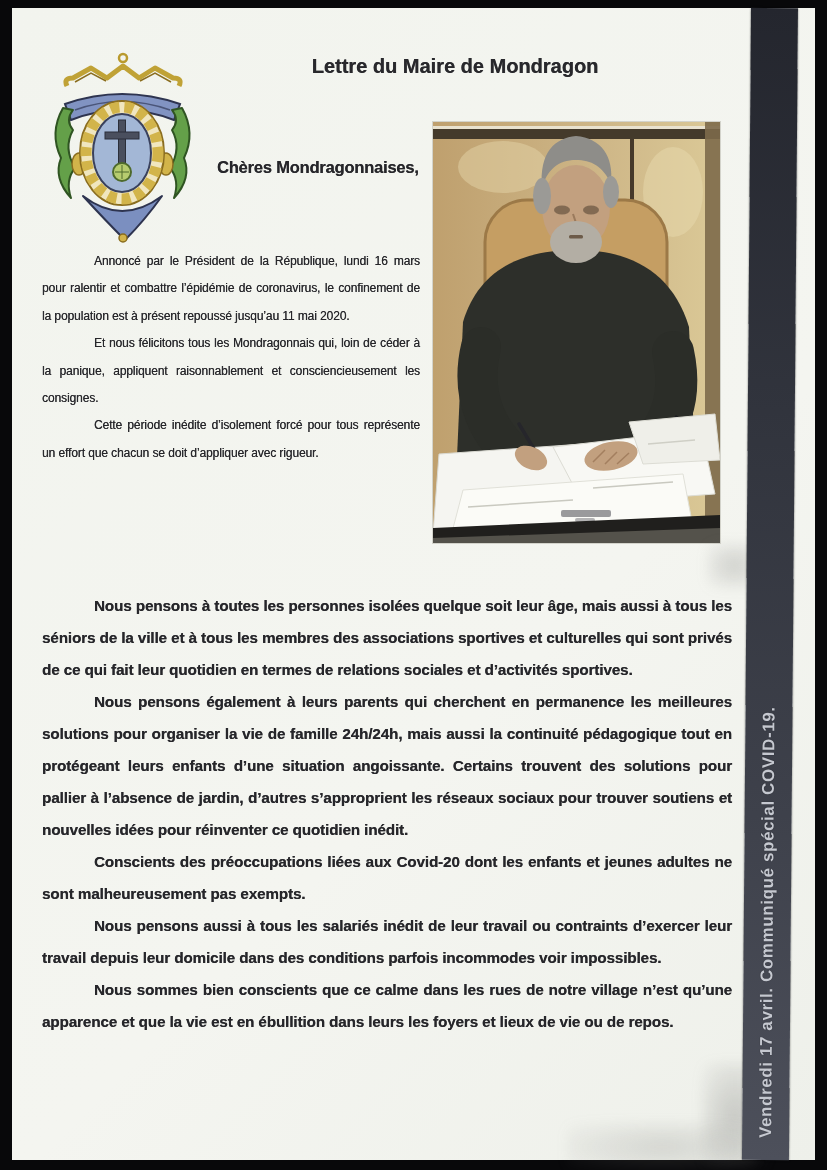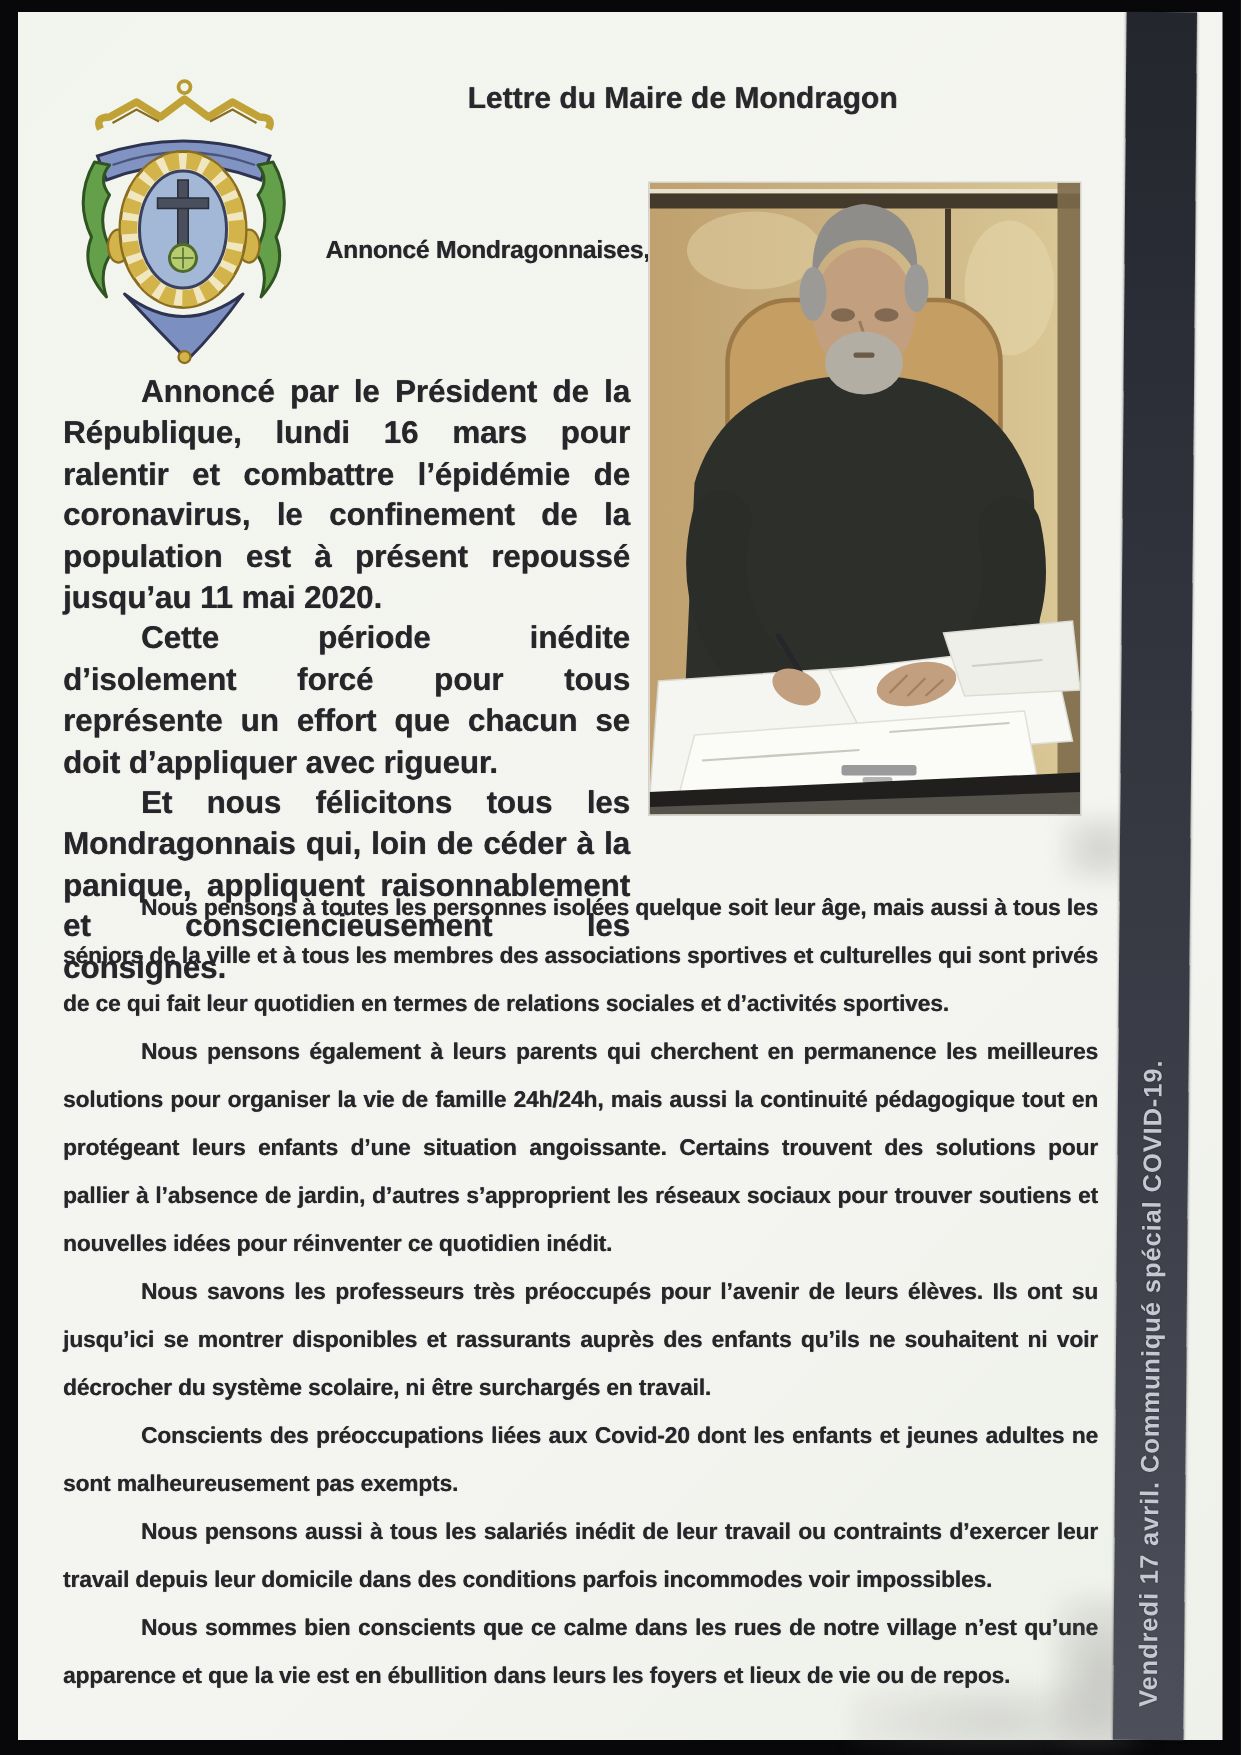--- a/index.html
+++ b/index.html
@@ -26,22 +26,22 @@
   }
 
   .photo{
     position:absolute; left:421px; top:114px; width:287px; height:421px;
     background:#fafaf6; outline:1px solid #d3d3cb;
   }
   .photo svg{ display:block; }
 
   .intro-col{
     position:absolute; left:30px; top:240px; width:378px;
-    font-size:21px; line-height:27.4px; text-align:justify; letter-spacing:-0.1px;
-    font-weight:700;
+    font-size:12px; line-height:27.4px; text-align:justify; letter-spacing:-0.1px;
+    font-weight:400;
   }
   .intro-col p, .body-block p{ margin:0; text-indent:52px; }
 
   .body-block{
     position:absolute; left:30px; top:582px; width:690px;
     font-size:15.2px; line-height:32px; text-align:justify; letter-spacing:-0.1px;
     font-weight:700;
   }
 
   .banner-strip{
@@ -97,21 +97,21 @@
         <rect x="73.5" y="72" width="7" height="44" fill="#4a4f5e" stroke="#2b2f3a" stroke-width="1"></rect>
         <rect x="60" y="84" width="34" height="7" fill="#4a4f5e" stroke="#2b2f3a" stroke-width="1"></rect>
         <circle cx="77" cy="124" r="9" fill="#b6cc6f" stroke="#4e6a2c" stroke-width="2"></circle>
         <path d="M70,124 H84 M77,117 V131" stroke="#4e6a2c" stroke-width="1"></path>
       </svg>
     </div>
 
     <div class="doc-title">Lettre du Maire de Mondragon</div>
 
     <div class="salutation scan-text">
-      <div>Annoncé Mondragonnaises,</div>
+      <div>Chères Mondragonnaises,</div>
     </div>
 
     <div class="photo">
       <svg width="287" height="421" viewBox="0 0 287 421" xmlns="http://www.w3.org/2000/svg">
         <defs>
           <linearGradient id="wall" x1="0" y1="0" x2="1" y2="0">
             <stop offset="0" stop-color="#bfa06e"></stop>
             <stop offset="0.55" stop-color="#cdb586"></stop>
             <stop offset="1" stop-color="#dbc997"></stop>
           </linearGradient>
@@ -170,28 +170,27 @@
         <rect x="128" y="388" width="50" height="7" rx="2" fill="#4a4a52" opacity="0.55"></rect>
         <rect x="142" y="396" width="20" height="4" rx="2" fill="#4a4a52" opacity="0.4"></rect>
 
         <polygon points="0,406 287,393 287,413 0,421" fill="#201f1d"></polygon>
         <polygon points="0,416 287,406 287,421 0,421" fill="#54524b"></polygon>
       </svg>
     </div>
 
     <div class="intro-col scan-text">
       <p>Annoncé par le Président de la République, lundi 16 mars pour ralentir et combattre l’épidémie de coronavirus, le confinement de la population est à présent repoussé jusqu’au 11 mai 2020.</p>
+      <p>Et nous félicitons tous les Mondragonnais qui, loin de céder à la panique, appliquent raisonnablement et consciencieusement les consignes.</p>
       <p>Cette période inédite d’isolement forcé pour tous représente un effort que chacun se doit d’appliquer avec rigueur.</p>
-      <p>Et nous félicitons tous les Mondragonnais qui, loin de céder à la panique, appliquent raisonnablement et consciencieusement les consignes.</p>
     </div>
 
     <div class="body-block scan-text">
       <p>Nous pensons à toutes les personnes isolées quelque soit leur âge, mais aussi à tous les séniors de la ville et à tous les membres des associations sportives et culturelles qui sont privés de ce qui fait leur quotidien en termes de relations sociales et d’activités sportives.</p>
       <p>Nous pensons également à leurs parents qui cherchent en permanence les meilleures solutions pour organiser la vie de famille 24h/24h, mais aussi la continuité pédagogique tout en protégeant leurs enfants d’une situation angoissante. Certains trouvent des solutions pour pallier à l’absence de jardin, d’autres s’approprient les réseaux sociaux pour trouver soutiens et nouvelles idées pour réinventer ce quotidien inédit.</p>
-      <p>Nous savons les professeurs très préoccupés pour l’avenir de leurs élèves. Ils ont su jusqu’ici se montrer disponibles et rassurants auprès des enfants qu’ils ne souhaitent ni voir décrocher du système scolaire, ni être surchargés en travail.</p>
       <p>Conscients des préoccupations liées aux Covid-20 dont les enfants et jeunes adultes ne sont malheureusement pas exempts.</p>
       <p>Nous pensons aussi à tous les salariés inédit de leur travail ou contraints d’exercer leur travail depuis leur domicile dans des conditions parfois incommodes voir impossibles.</p>
       <p>Nous sommes bien conscients que ce calme dans les rues de notre village n’est qu’une apparence et que la vie est en ébullition dans leurs les foyers et lieux de vie ou de repos.</p>
     </div>
 
     <div class="scan-shadow shadow-a"></div>
     <div class="scan-shadow shadow-b"></div>
     <div class="scan-shadow shadow-c"></div>
   </div>
 

